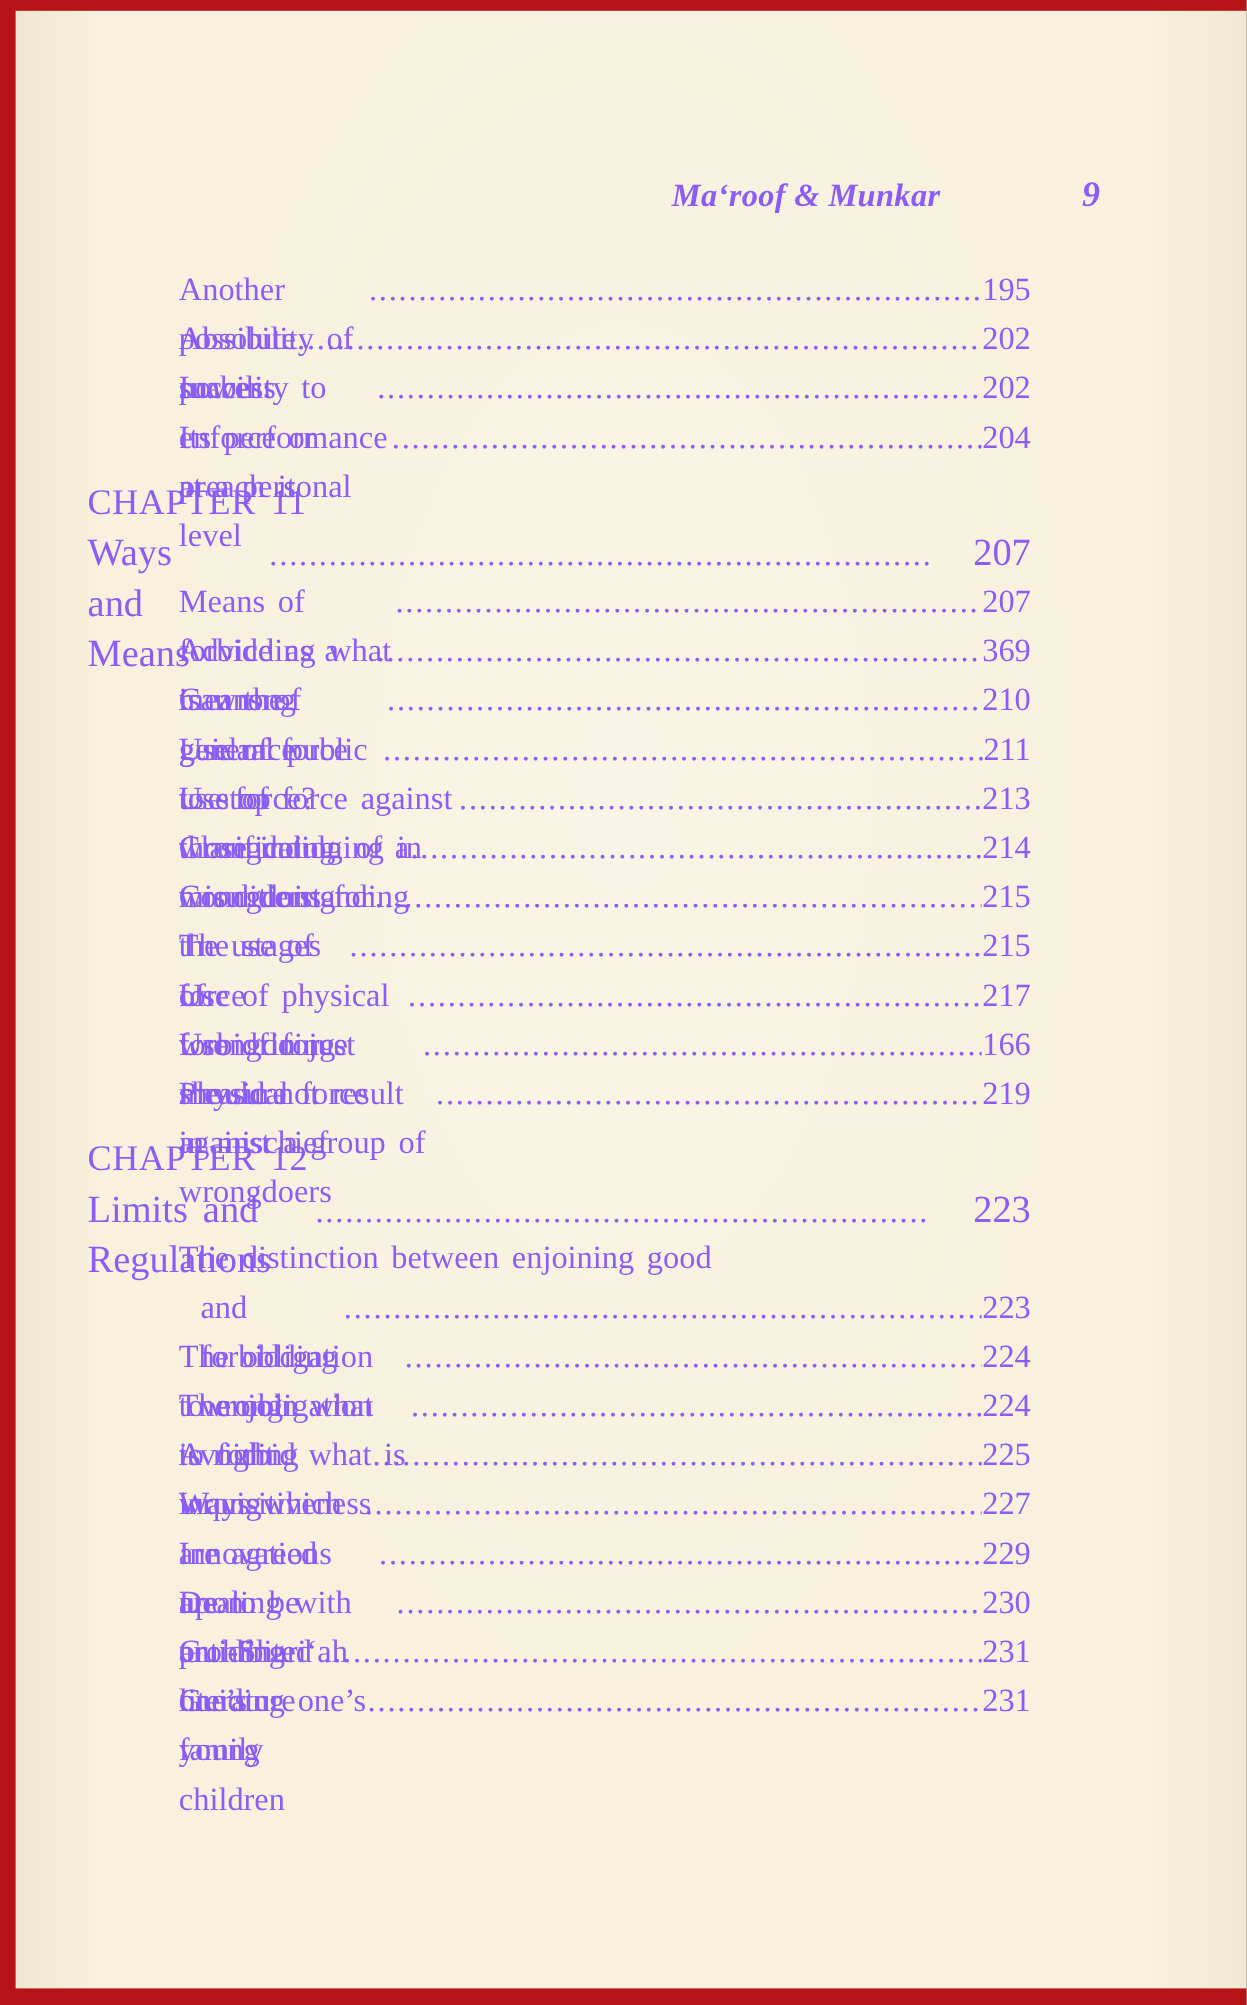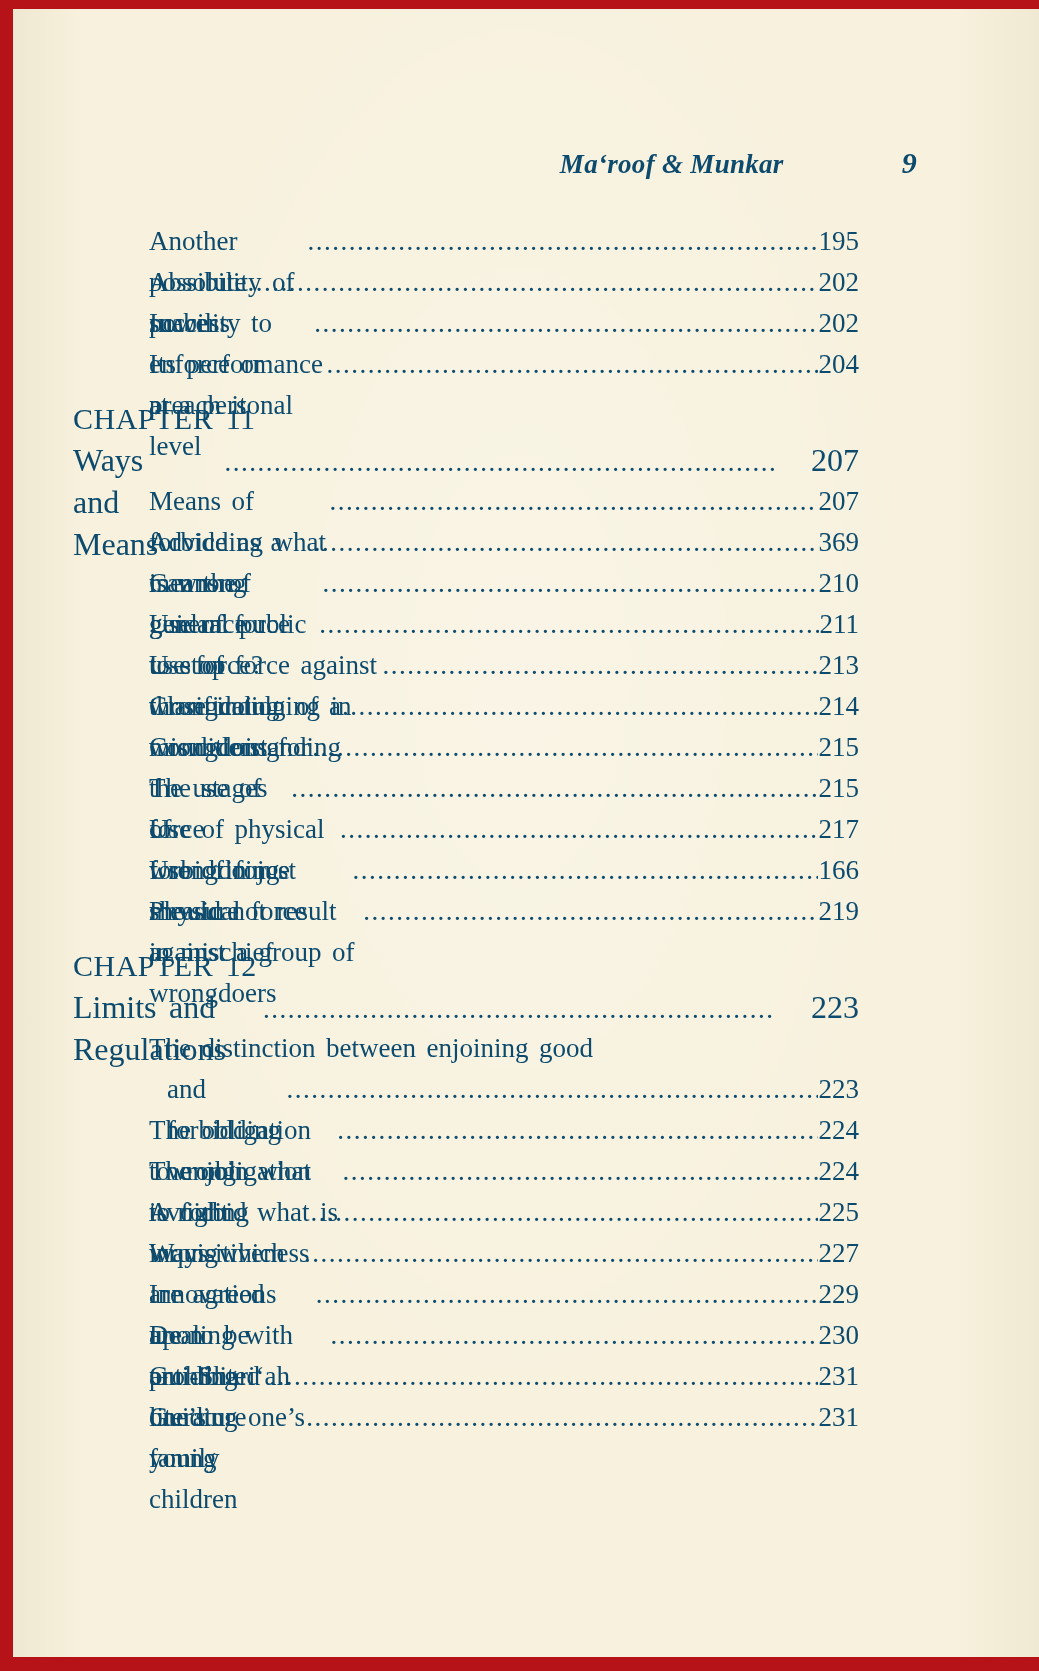--- a/index.html
+++ b/index.html
@@ -3,21 +3,21 @@
 <meta charset="utf-8">
 <style>
   html, body { margin: 0; padding: 0; background: #6b6b6b; }
   #stage {
     position: relative;
     width: 1039px;
     height: 1671px;
     overflow: hidden;
     background: #f7f1dd;
     font-family: "Liberation Serif", "DejaVu Serif", serif;
-    color: #0c4a6e;
+    color: #8b5cf6;
   }
   
   #paper-tint {
     position: absolute; inset: 0;
     background:
       radial-gradient(ellipse at 50% 40%, rgba(255,255,255,0.25), rgba(0,0,0,0) 60%),
       linear-gradient(90deg, rgba(120,90,40,0.08), rgba(0,0,0,0) 8%, rgba(0,0,0,0) 92%, rgba(120,90,40,0.06));
     pointer-events: none;
   }
   

